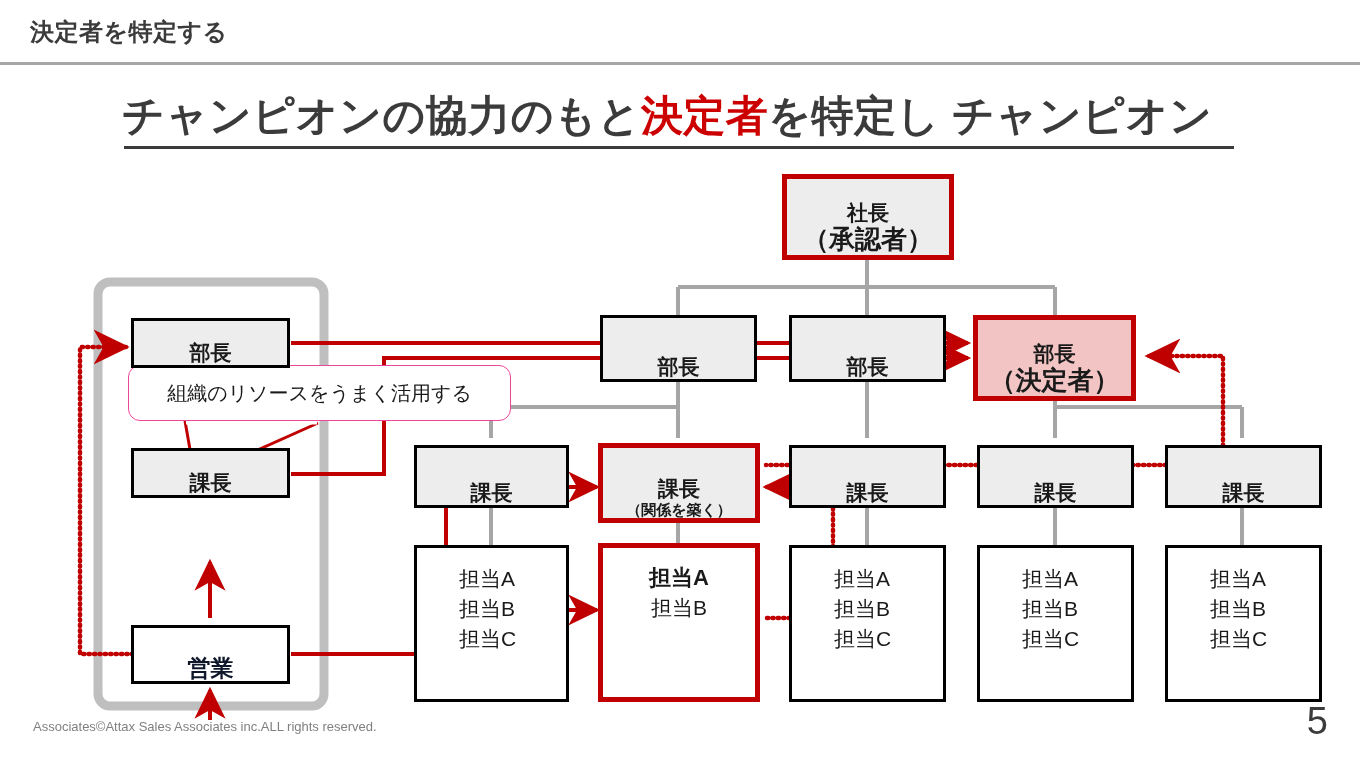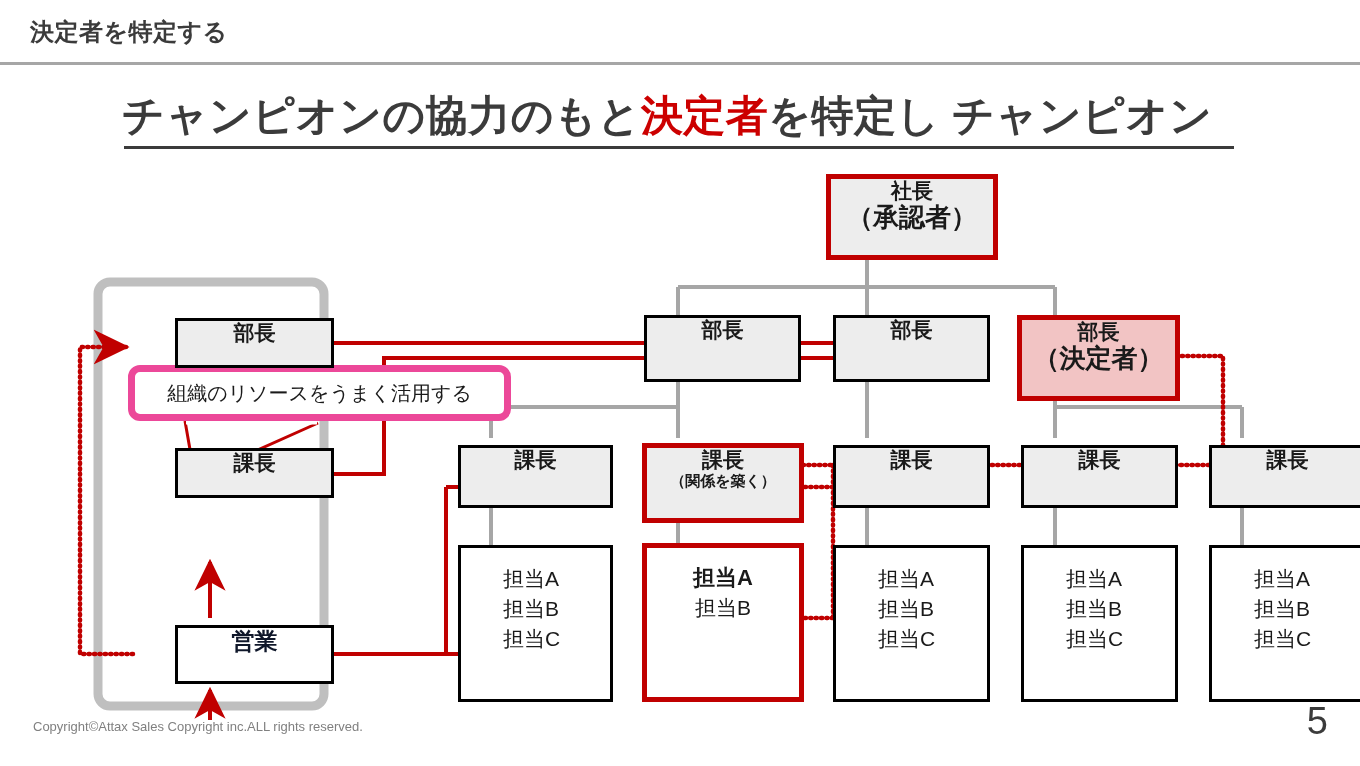--- a/index.html
+++ b/index.html
@@ -49,22 +49,22 @@
     font-size:38px;color:#3b3b3b;line-height:1;
   }
 
   
   #diagram{position:absolute;left:0;top:160px;width:1360px;height:560px;}
   #diagram svg{display:block;}
 
   
   .node{
     position:absolute;box-sizing:border-box;
-    display:flex;flex-direction:column;align-items:center;justify-content:flex-start;
-    text-align:center;color:#1a1a1a;line-height:1.15;margin-left:44px;
+    display:flex;flex-direction:column;align-items:center;justify-content:flex-end;
+    text-align:center;color:#1a1a1a;line-height:1.15;
   }
   .node .l1{font-weight:bold;font-size:21px;}
   .node .l2{font-weight:bold;font-size:26px;}
   .node .l2small{font-weight:bold;font-size:15px;}
   .node.staff{display:block;padding-top:16px;text-align:left;}
   .node.staff .row{font-size:21px;font-weight:normal;padding-left:42px;line-height:1.42;}
   .node.champ-staff{display:block;padding-top:14px;text-align:center;}
   .node.champ-staff .row{font-size:21px;line-height:1.42;}
   .node.champ-staff .row.b{font-weight:bold;font-size:22px;}
 
@@ -72,21 +72,21 @@
   .fill-white{background:#ffffff;}
   .fill-pink{background:#f2c4c4;}
   .bd-black{border:3px solid #000000;}
   .bd-red{border:5px solid #c00000;}
 
   .sales-label{color:#0f172a;font-weight:bold;font-size:23px;}
 
   
   .callout{
     position:absolute;left:128px;top:205px;width:383px;height:56px;
-    border:7px solid #ec4899;border-radius:12px;background:#ffffff;
+    border:1px solid #ec4899;border-radius:12px;background:#ffffff;
     display:flex;align-items:center;justify-content:center;
     font-size:20px;color:#1a1a1a;box-sizing:border-box;
   }
 </style>
 </head>
 <body>
 
 <div id="slide">
 
   <div class="header-band">
@@ -255,16 +255,16 @@
     </div>
 
     <div class="node staff bd-black fill-white" style="left:1165px;top:385px;width:157px;height:157px;">
       <div class="row">担当A</div>
       <div class="row">担当B</div>
       <div class="row">担当C</div>
     </div>
 
   </div>
 
-  <div class="footer-copy">Copyright©Attax Sales Copyright inc.ALL rights reserved.</div>
+  <div class="footer-copy">Associates©Attax Sales Associates inc.ALL rights reserved.</div>
   <div class="page-num">5</div>
 
 </div>
 
 </body></html>

